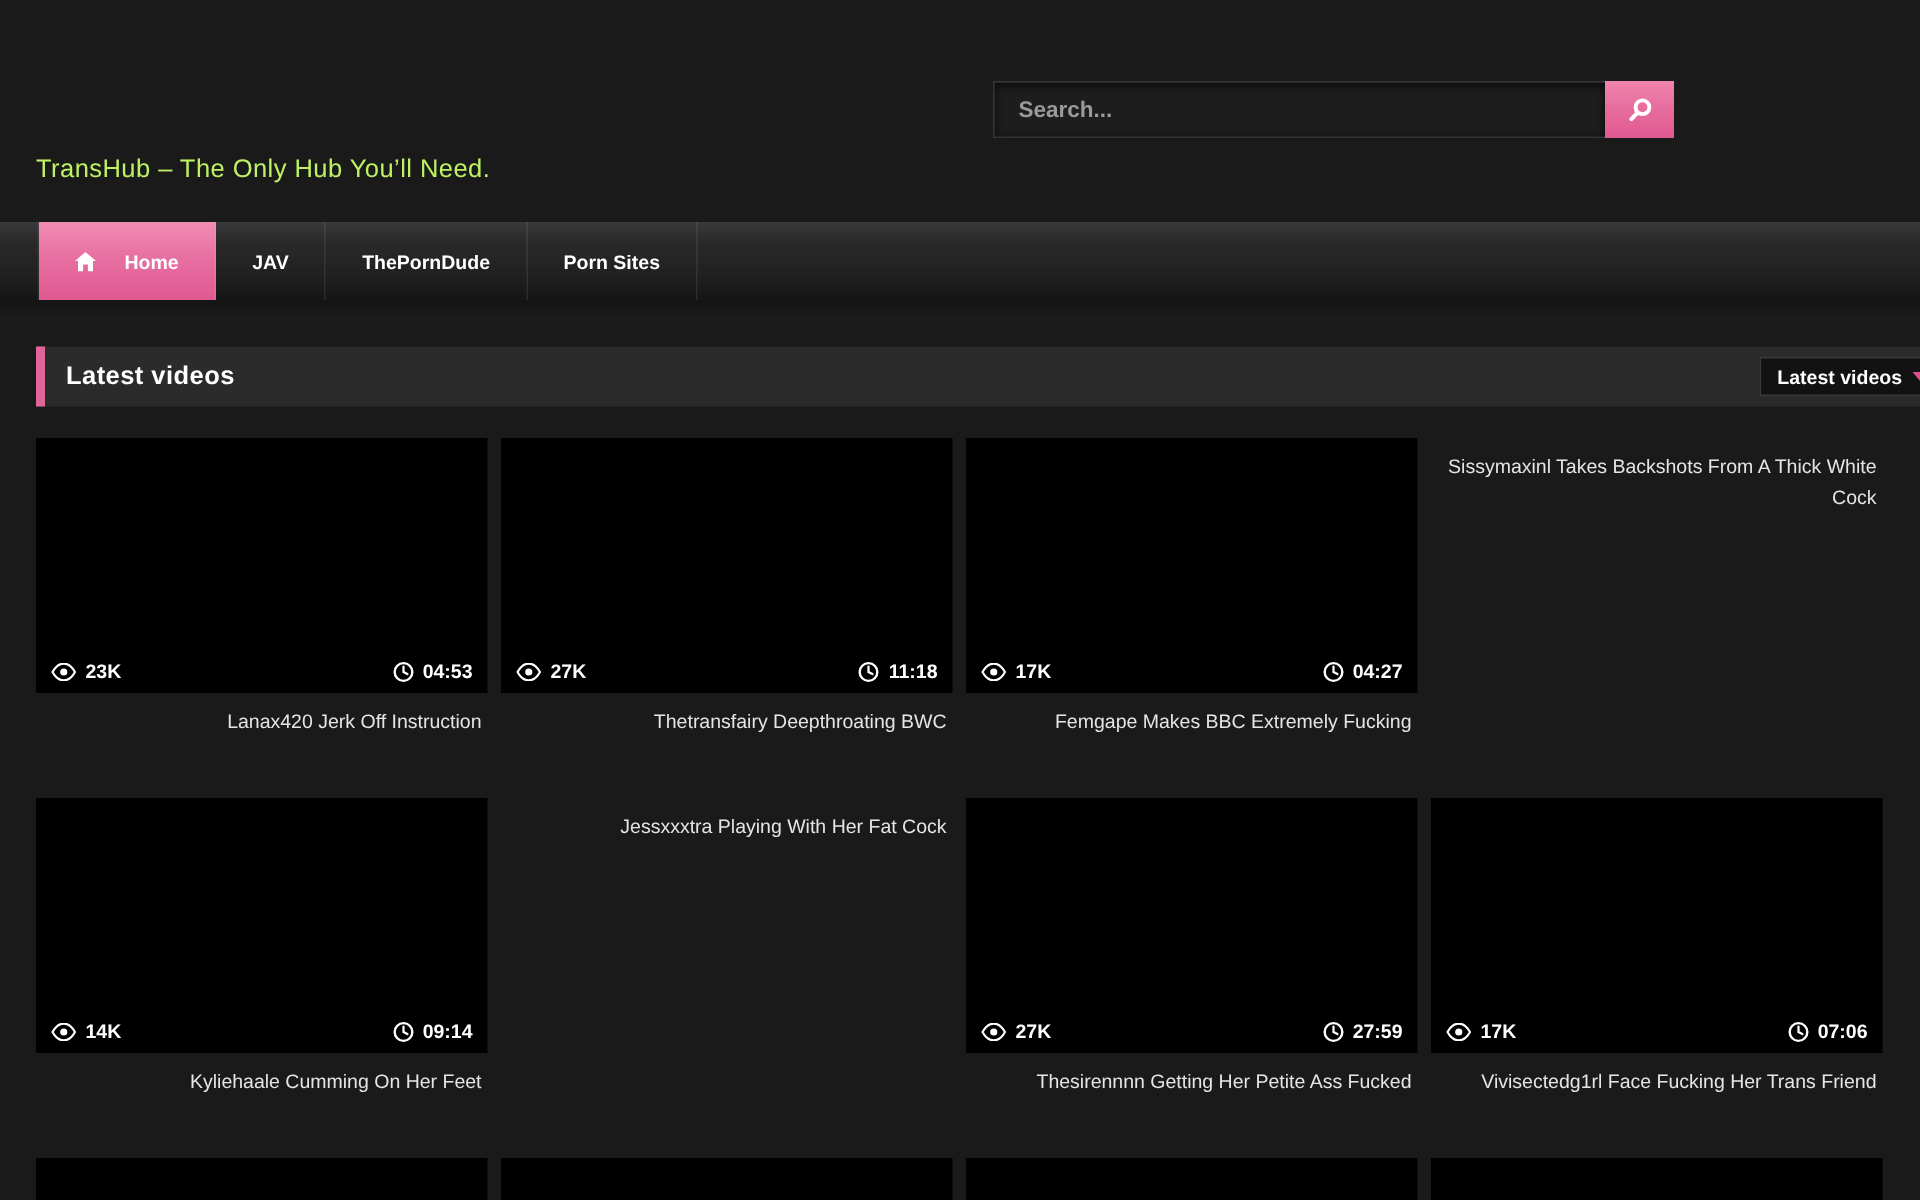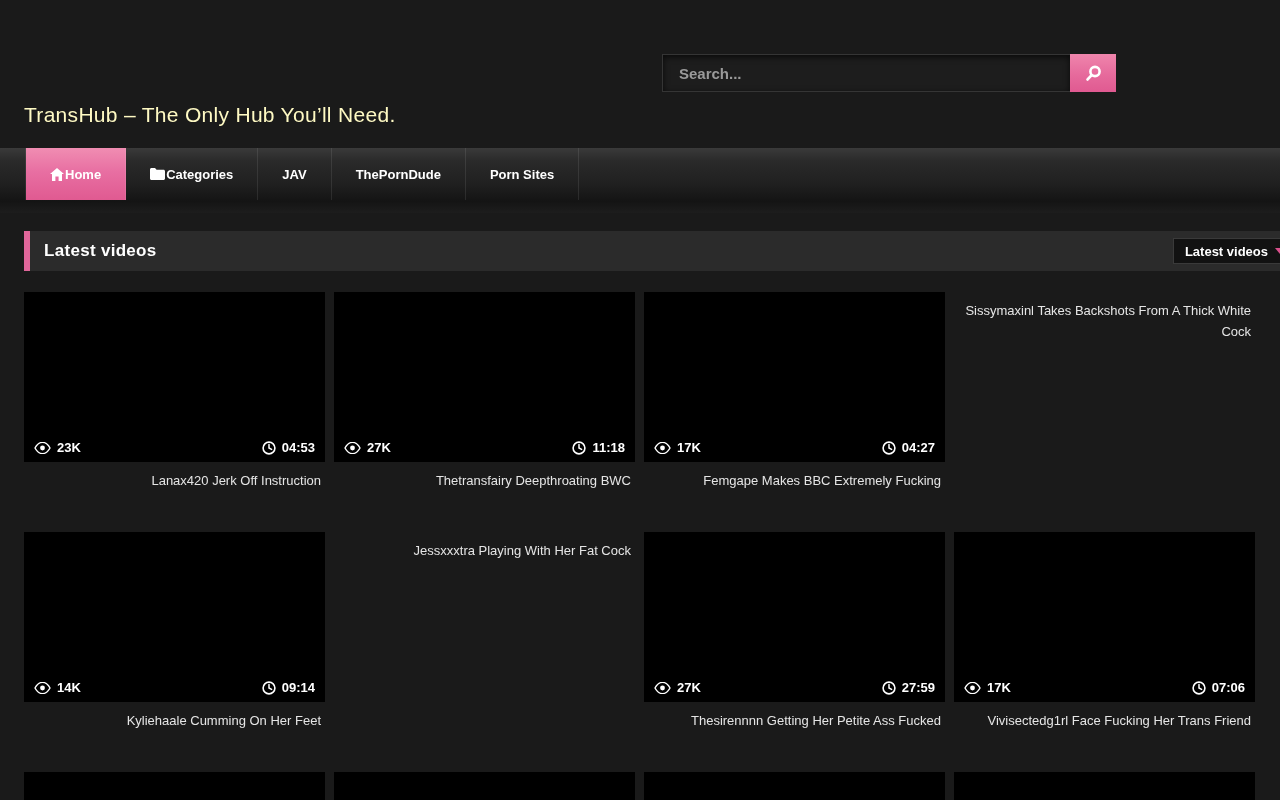--- a/index.html
+++ b/index.html
@@ -30,35 +30,35 @@
   .search-input::placeholder { color:#9a9a9a; opacity:1; }
   .search-btn {
     width:46px; height:100%;
     border:none; cursor:pointer;
     background:linear-gradient(180deg, #ef85ac 0%, #e express 50%, #e05a91 100%);
     background:linear-gradient(180deg, #ef85ac 0%, #e66a9c 55%, #e05a91 100%);
     display:flex; align-items:center; justify-content:center;
   }
   .tagline {
     position:absolute; left:24px; top:103px;
-    font-size:21px; color:#fef9c3; letter-spacing:.3px;
+    font-size:17px; color:#bef264; letter-spacing:.3px;
   }
 
   
   .nav-strip {
     position:absolute; left:0; top:148px; width:1280px; height:65px;
     background:linear-gradient(180deg,#3a3a3a 0%,#2a2a2a 20%,#202020 55%,#141414 82%,#1d1d1d 100%);
   }
   .nav-inner {
     position:absolute; left:25px; top:0; height:52px;
     display:flex; align-items:stretch;
     border-left:1px solid rgba(255,255,255,.07);
   }
   .nav-item {
-    display:flex; align-items:center; gap:1px;
+    display:flex; align-items:center; gap:19px;
     padding:0 24px; cursor:pointer;
     font-size:13px; font-weight:bold; color:#fff;
     border-right:1px solid rgba(255,255,255,.09);
     white-space:nowrap;
   }
   .nav-item.active {
     background:linear-gradient(180deg,#f08db2 0%,#e86fa2 45%,#e05a91 100%);
   }
   .nav-item .icon { display:flex; align-items:center; }
 
@@ -128,28 +128,20 @@
 
     <div class="nav-item active">
       <span class="icon">
         <svg width="14" height="13" viewBox="0 0 14 13">
           <path d="M7 0 L14 6 L12 6 L12 13 L8.6 13 L8.6 8.4 L5.4 8.4 L5.4 13 L2 13 L2 6 L0 6 Z" fill="#fff"></path>
         </svg>
       </span>
       <span>Home</span>
     </div>
 
-    <div class="nav-item">
-      <span class="icon">
-        <svg width="15" height="12" viewBox="0 0 15 12">
-          <path d="M0 1.5 C0 .7 .7 0 1.5 0 L5 0 L6.6 1.8 L13.5 1.8 C14.3 1.8 15 2.5 15 3.3 L15 10.5 C15 11.3 14.3 12 13.5 12 L1.5 12 C.7 12 0 11.3 0 10.5 Z" fill="#fff"></path>
-        </svg>
-      </span>
-      <span>Categories</span>
-    </div>
 
     <div class="nav-item">
       <span>JAV</span>
     </div>
 
     <div class="nav-item">
       <span>ThePornDude</span>
     </div>
 
     <div class="nav-item">

